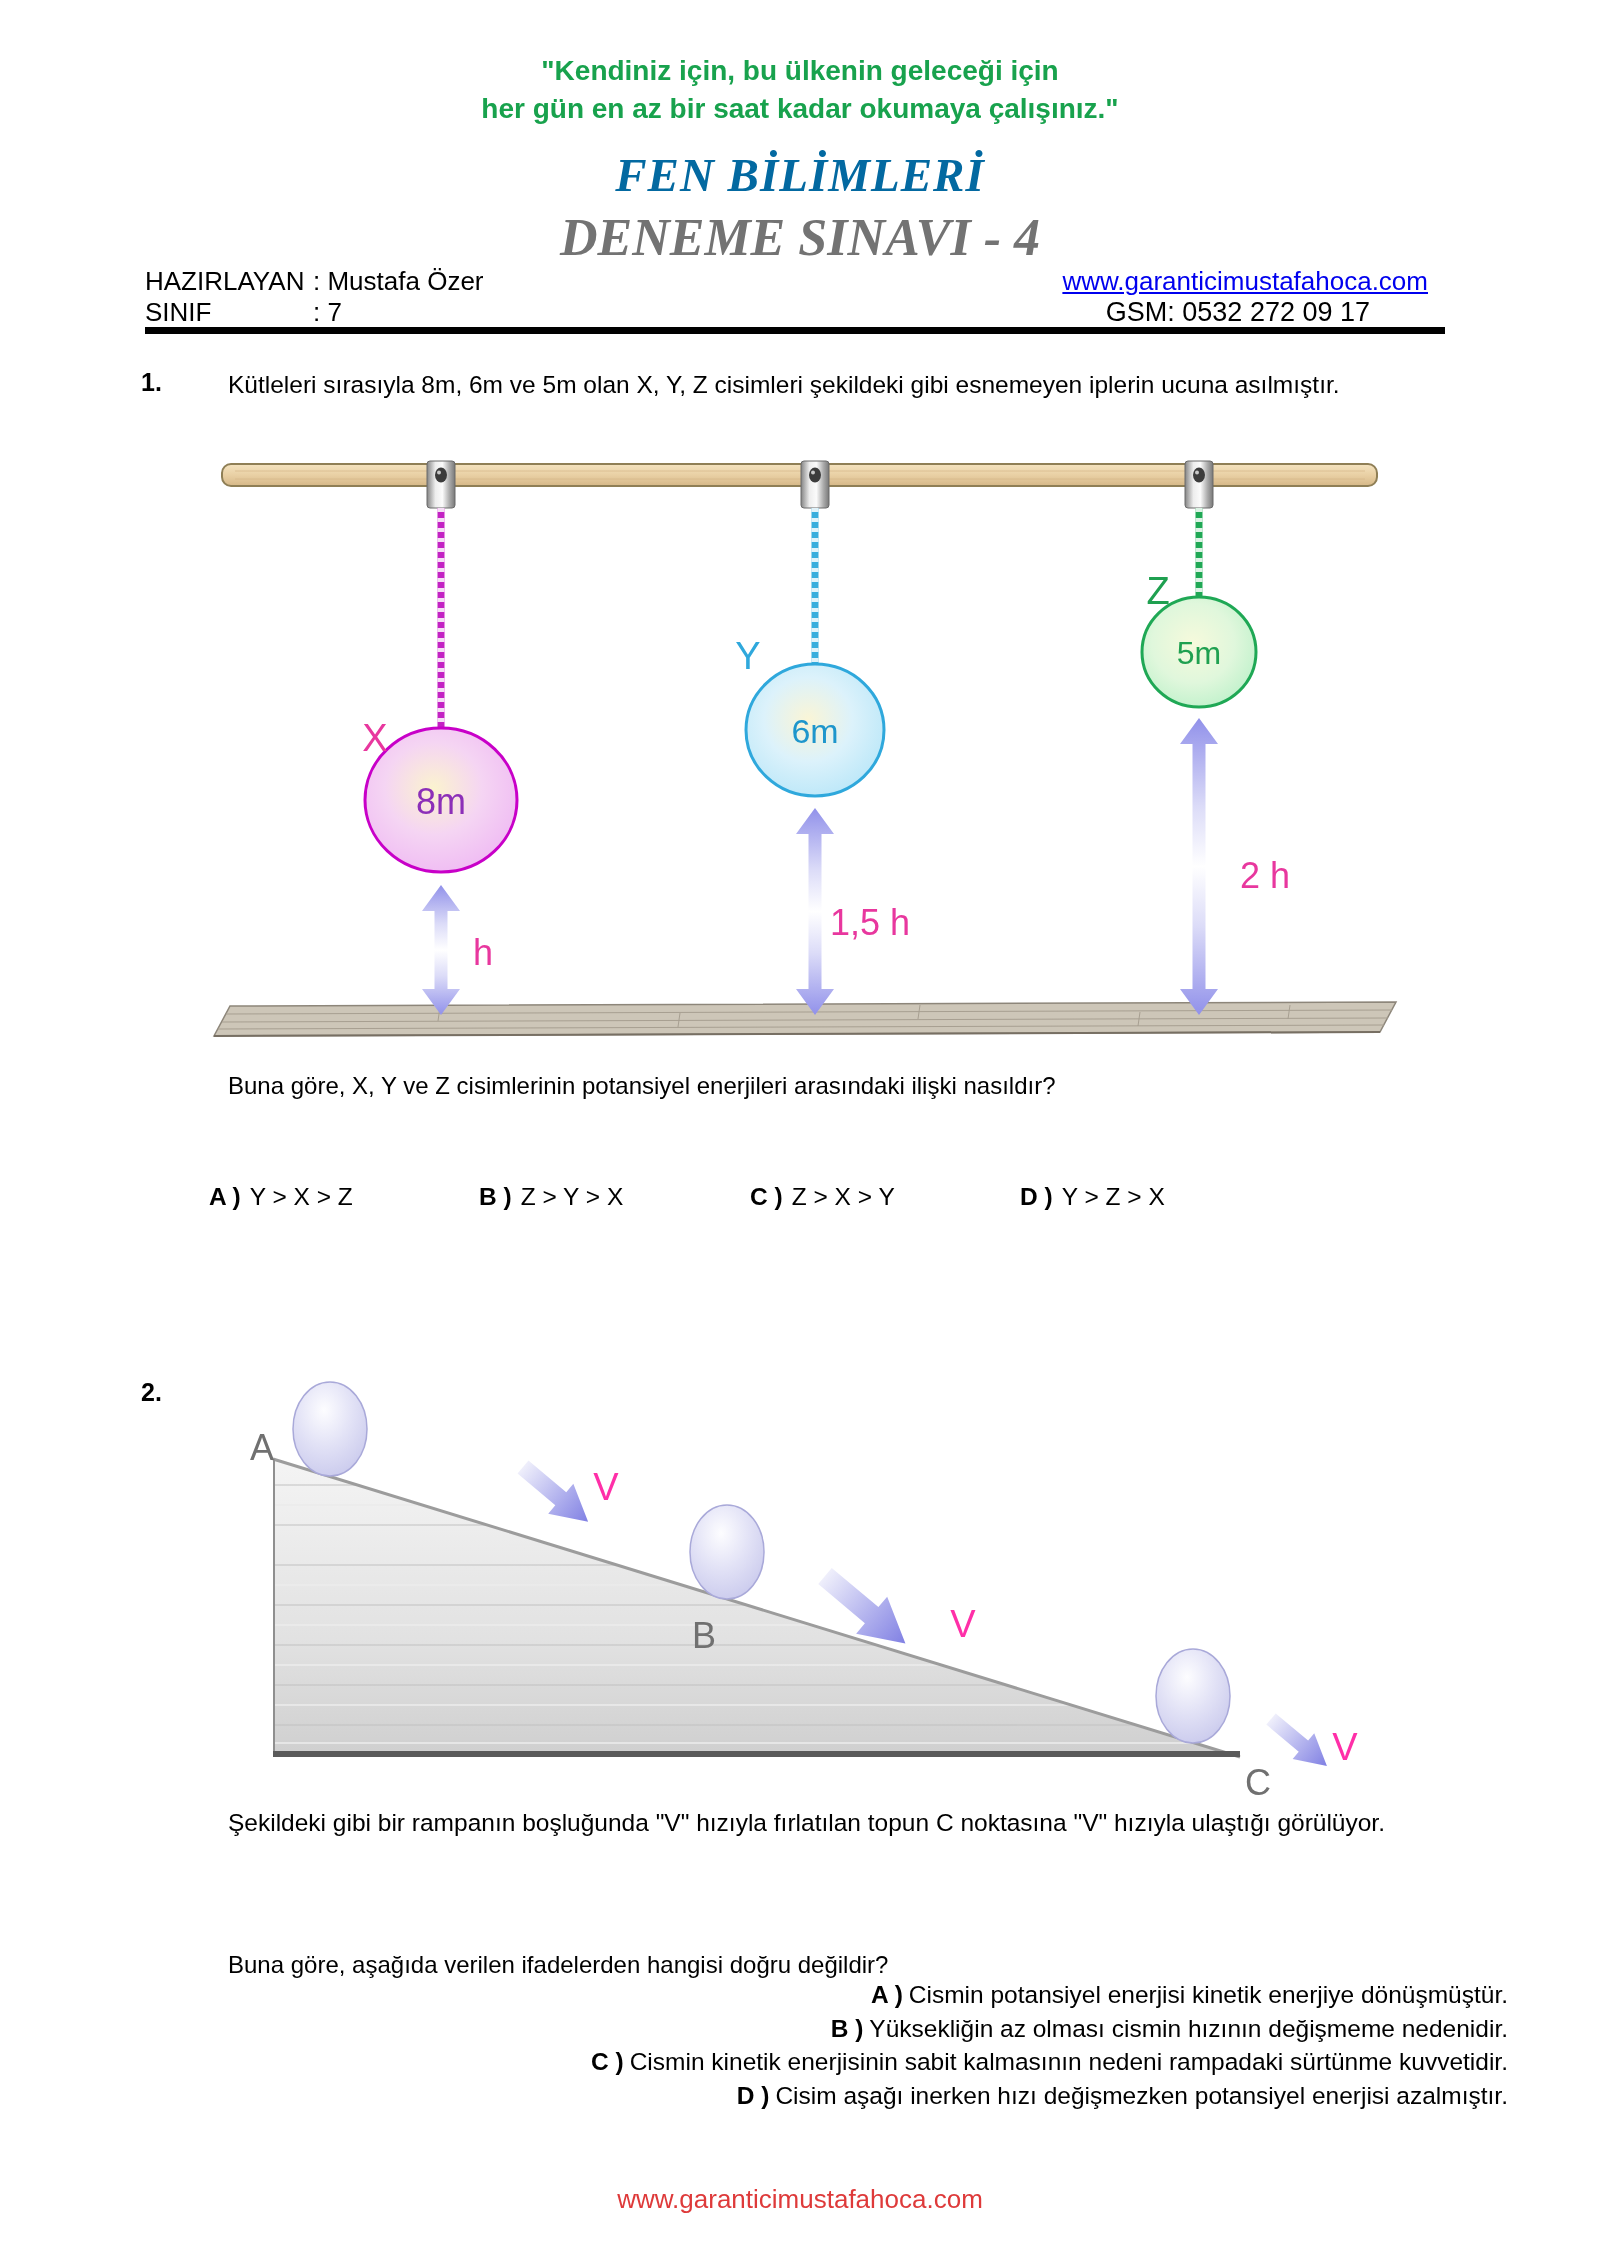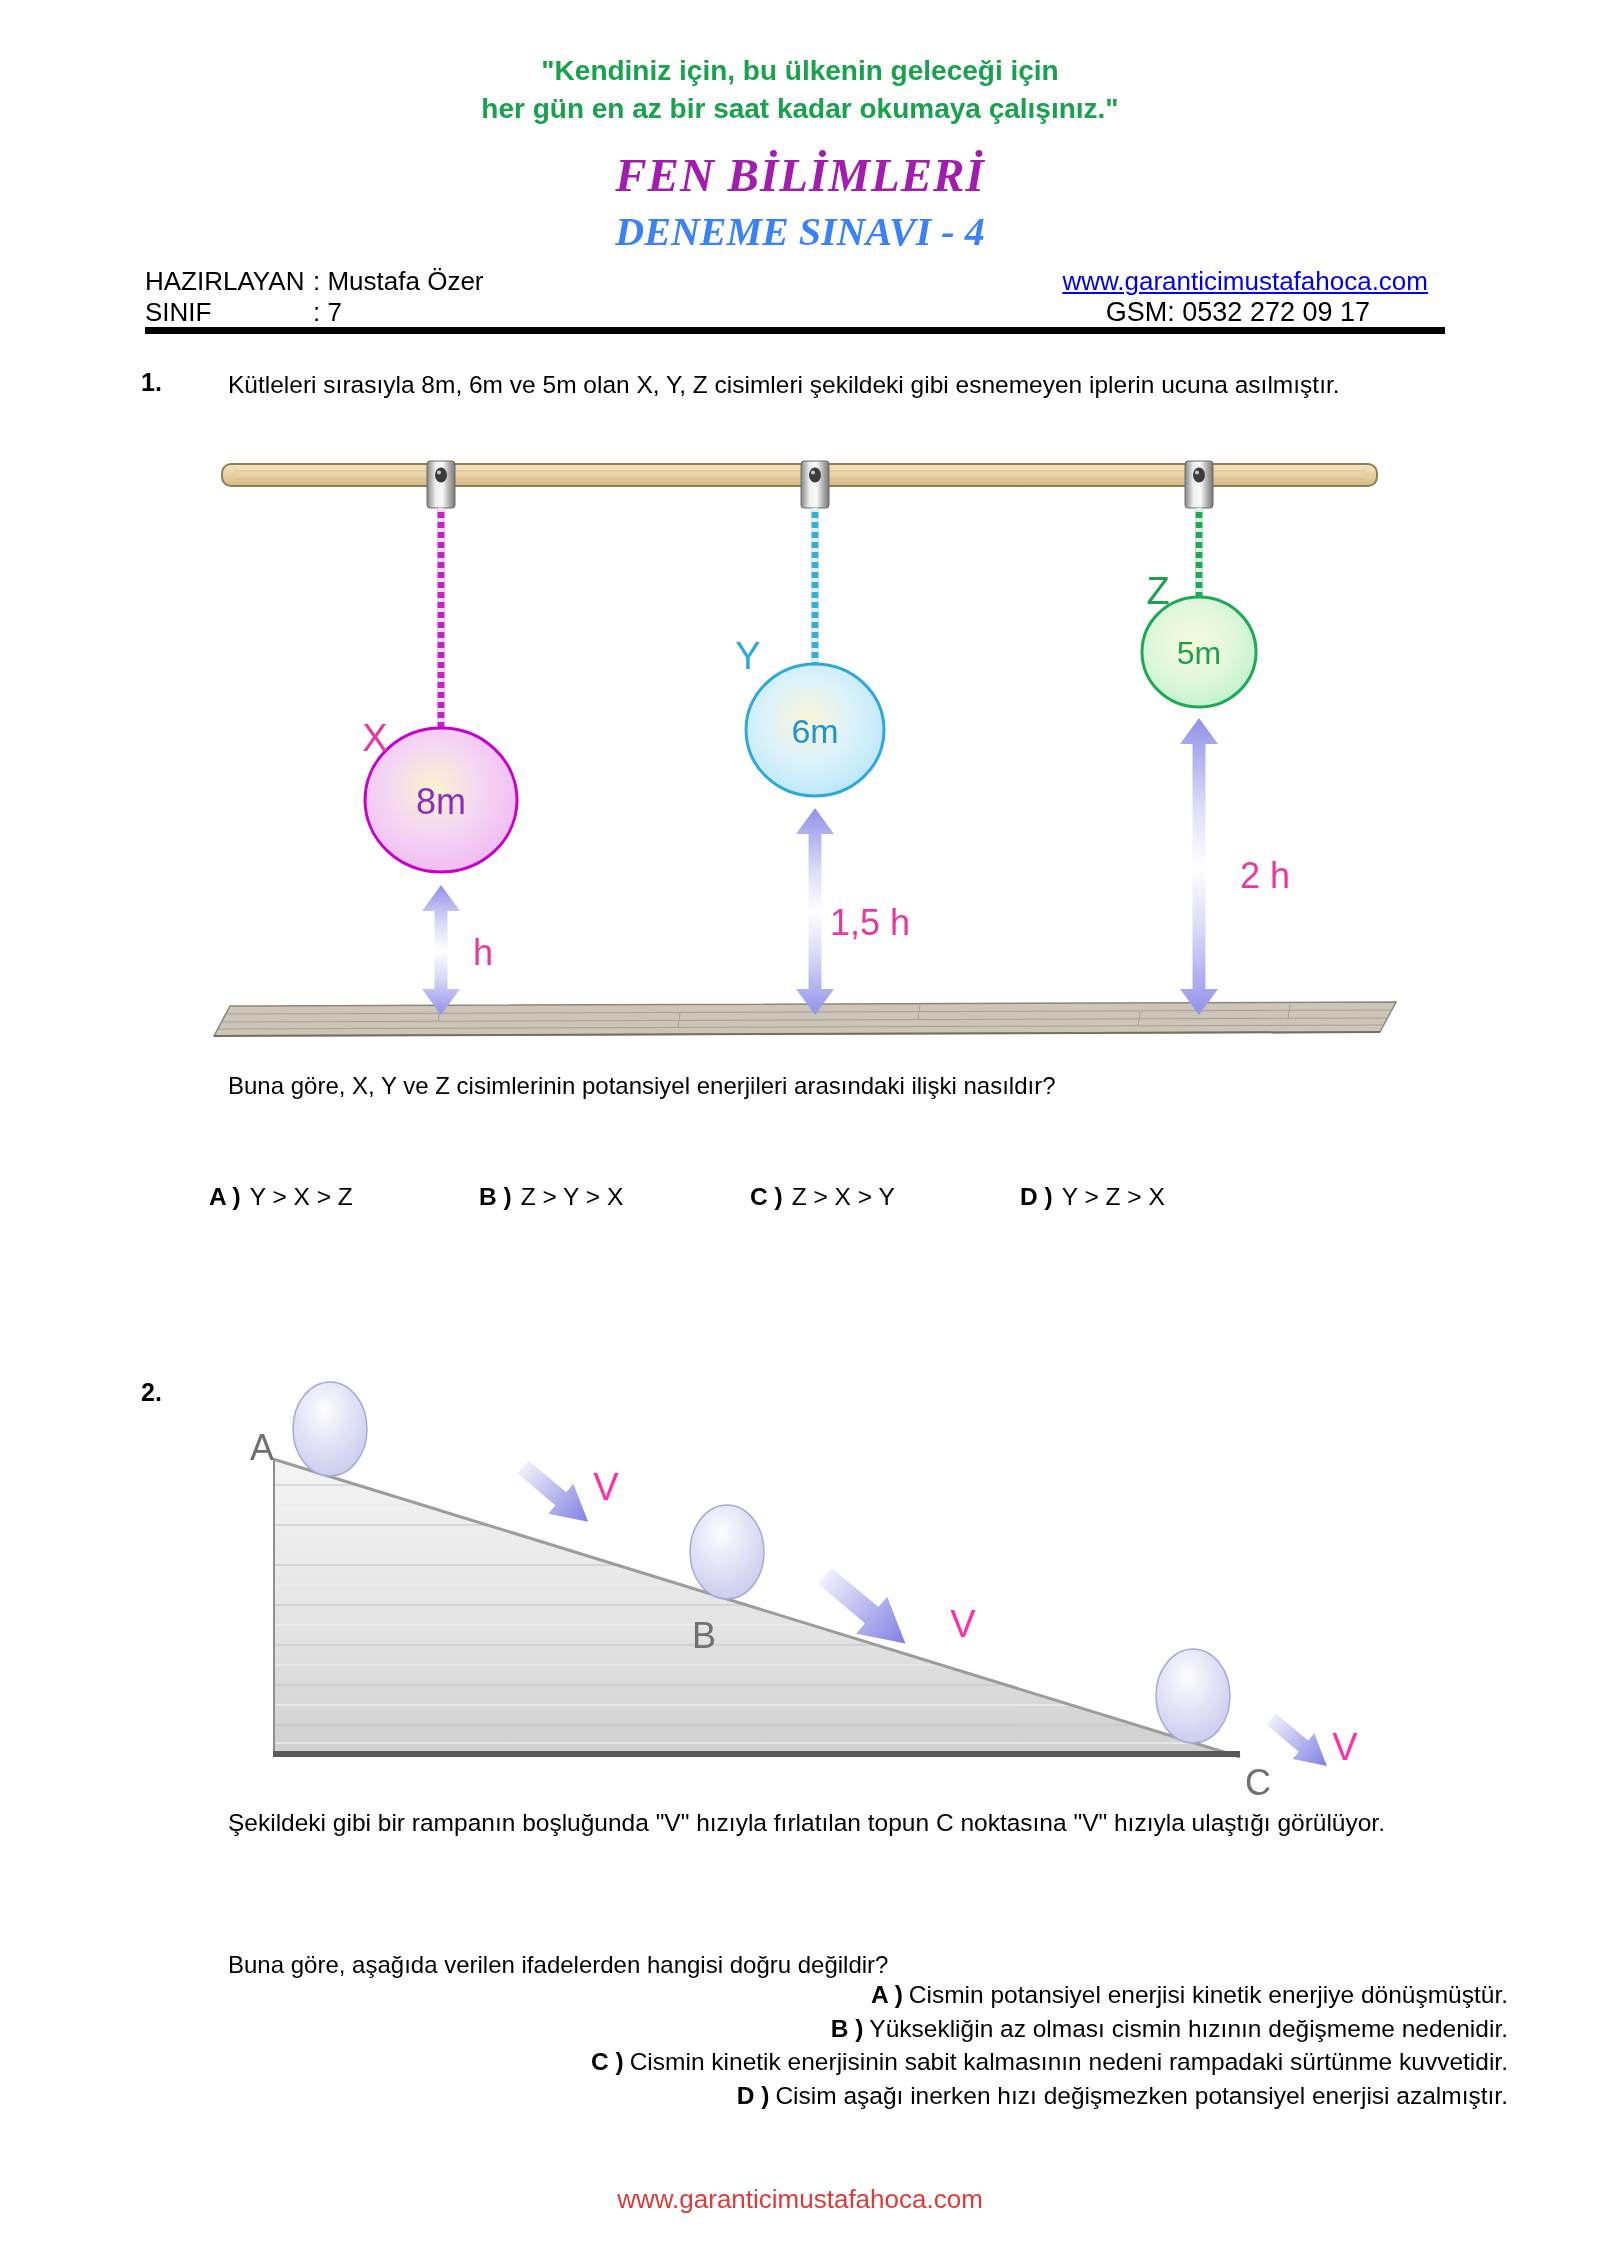--- a/index.html
+++ b/index.html
@@ -6,24 +6,24 @@
   .page{
     position:relative;width:1600px;height:2262px;margin:0 auto;background:#ffffff;
     font-family:"Liberation Sans",sans-serif;color:#000;overflow:hidden;
   }
   .abs{position:absolute;}
   
   .quote{top:52px;left:0;width:1600px;text-align:center;color:#18A24D;
          font-weight:bold;font-size:28px;line-height:38px;}
   .title{top:148px;left:0;width:1600px;text-align:center;
          font-family:"Liberation Serif",serif;font-style:italic;font-weight:bold;
-         font-size:47px;letter-spacing:1px;color:#a21caf;}
+         font-size:47px;letter-spacing:1px;color:#0369a1;}
   .subtitle{top:208px;left:0;width:1600px;text-align:center;
          font-family:"Liberation Serif",serif;font-style:italic;font-weight:bold;
-         font-size:40px;color:#3b82f6;}
+         font-size:52px;color:#737373;}
   .info-left{top:266px;left:145px;font-size:26px;line-height:31px;}
   .info-left .lbl{display:inline-block;width:168px;}
   .info-right{top:266px;right:172px;font-size:26px;line-height:31px;text-align:right;}
   .weblink{color:#0000EE;text-decoration:underline;}
   .gsm{padding-right:58px;font-size:27px;}
   .rule{top:327px;left:145px;width:1300px;height:7px;background:#000;}
   
   .qnum{font-weight:bold;font-size:25px;}
   .qtext{font-size:24.5px;line-height:33px;text-indent:23px;}
   .prompt{font-size:24px;text-indent:23px;}

